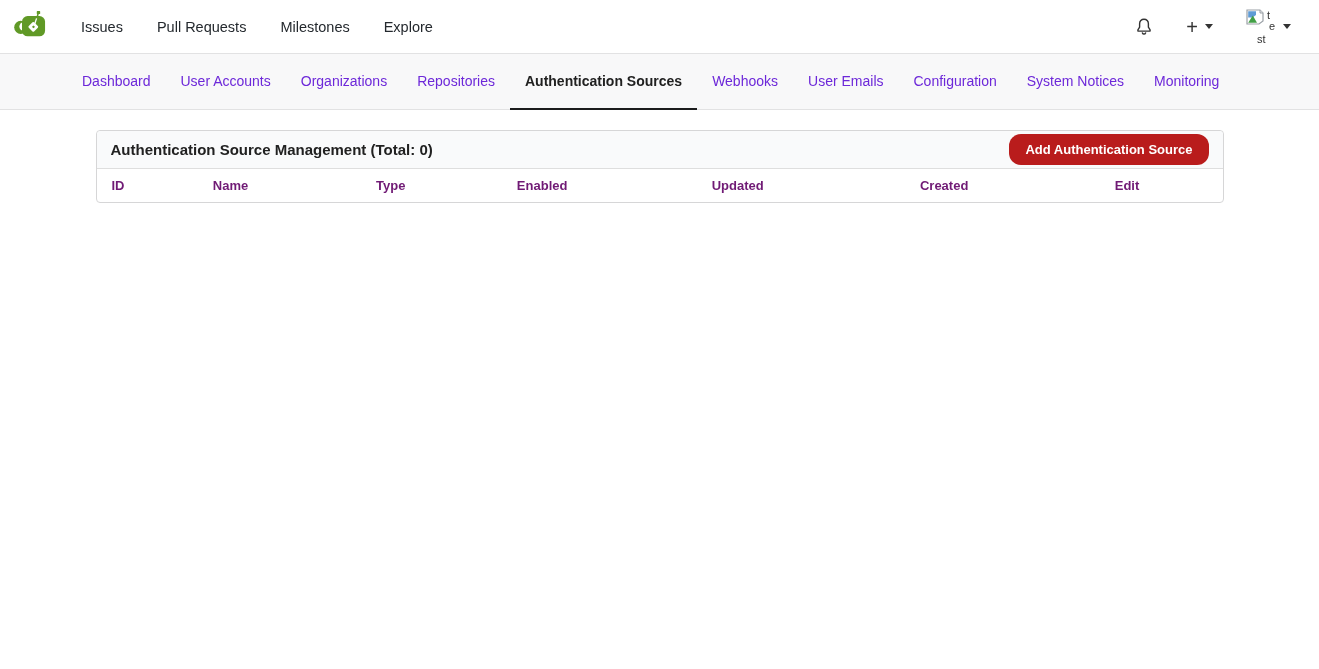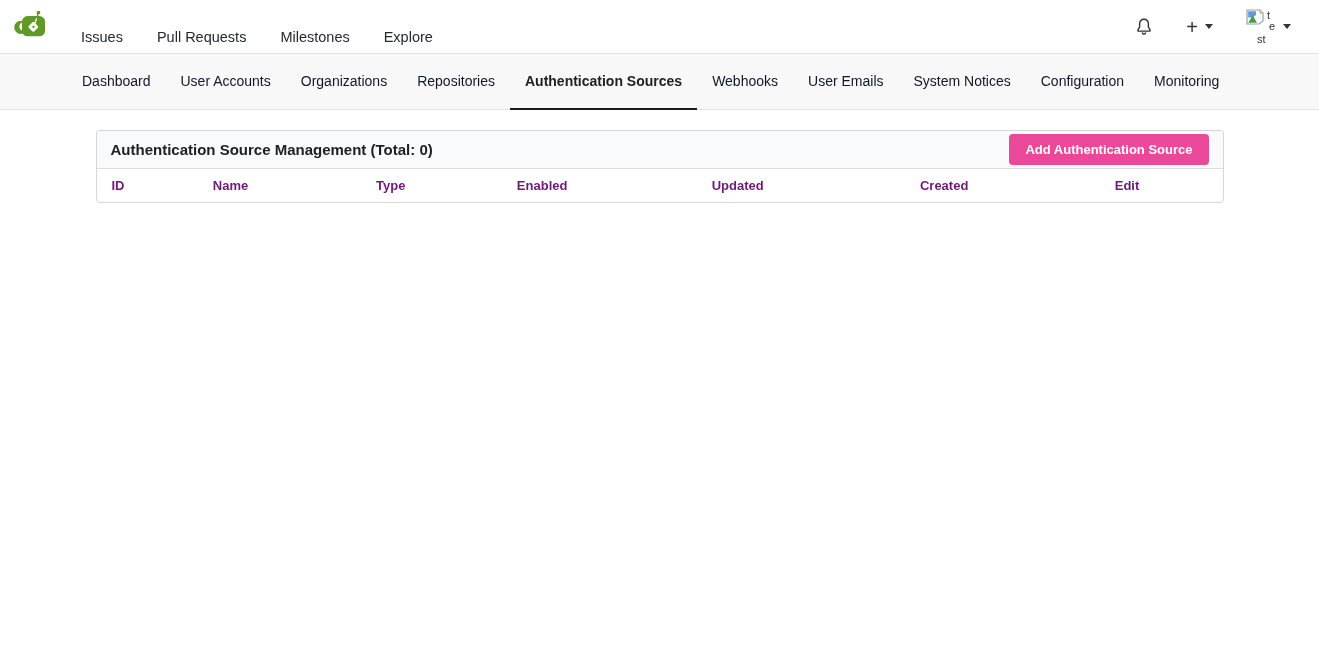--- a/index.html
+++ b/index.html
@@ -1,49 +1,49 @@
 <!DOCTYPE html>
 <html><head>
 <meta charset="utf-8">
 <style>
   * { margin:0; padding:0; box-sizing:border-box; }
   html,body { width:1319px; height:669px; background:#ffffff;
     font-family:"Liberation Sans","DejaVu Sans",sans-serif; color:#212121; overflow:hidden; }
 
   
   .navbar { height:53px; background:#fff; display:flex; align-items:center; padding:0 28px 0 13px; }
-  .nav-left { display:flex; align-items:flex-end; gap:34px; }
+  .nav-left { display:flex; align-items:center; gap:34px; }
   .logo-link { display:flex; align-items:center; text-decoration:none; }
   .nav-link { text-decoration:none; color:#24292e; font-size:14.5px; cursor:pointer; }
   .nav-right { margin-left:auto; display:flex; align-items:center; gap:33px; }
   .icon-btn { display:flex; align-items:center; cursor:pointer; color:#333; }
   .plus-glyph { font-size:20px; font-weight:400; color:#333; line-height:1; }
   .caret { width:0; height:0; border:solid transparent; border-width:5px 4px 0 4px;
            border-top-color:#333; display:inline-block; margin-left:7px; }
   .avatar-wrap { display:flex; align-items:center; cursor:pointer; }
   .avatar-broken { position:relative; width:30px; height:36px; font-size:11px; color:#333; line-height:1; }
   .alt-t  { position:absolute; left:21px; top:1px; }
   .alt-e  { position:absolute; left:23px; top:12px; }
   .alt-st { position:absolute; left:1px;  top:25px;margin-left:10px; }
 
   
   .tabbar { height:57px; background:#f8f8f9; border-top:1px solid #e2e2e3; border-bottom:1px solid #e2e2e3;
             display:flex; align-items:stretch; padding-left:67px; }
-  .tab { display:flex; align-items:center; padding:0 15px; font-size:14px; color:#0f172a;
+  .tab { display:flex; align-items:center; padding:0 15px; font-size:14px; color:#6d28d9;
          cursor:pointer; border-bottom:2px solid transparent; margin-bottom:-1px; text-decoration:none; }
   .tab.active { color:#212121; font-weight:700; border-bottom-color:#1b1c1d; }
 
   
   .container { width:1128px; margin:20px auto 0 auto; }
   .panel { border:1px solid #d6d6d7; border-radius:4px; background:#fff; }
   .panel-header { background:#f9fafb; border-bottom:1px solid #dedede; border-radius:4px 4px 0 0;
                   display:flex; align-items:center; justify-content:space-between;
                   padding:3px 14px; min-height:37px; }
   .panel-title { font-size:15px; font-weight:700; color:#212121; }
-  .btn-primary { background:#ec4899; color:#fff; border:none; border-radius:4px;
+  .btn-primary { background:#b91c1c; color:#fff; border:none; border-radius:12px;
                  font-size:13px; font-weight:600; padding:8px 16px; cursor:pointer;
                  font-family:"Liberation Sans","DejaVu Sans",sans-serif; }
   table { width:100%; border-collapse:collapse; }
   th { text-align:left; font-size:13px; font-weight:700; color:#701a75; padding:9px 15px; height:33px; }
 </style>
 </head>
 <body>
 
 <header class="navbar">
   <div class="nav-left">
@@ -98,22 +98,22 @@
 </header>
 
 <nav class="tabbar">
   <a class="tab">Dashboard</a>
   <a class="tab">User Accounts</a>
   <a class="tab">Organizations</a>
   <a class="tab">Repositories</a>
   <a class="tab active">Authentication Sources</a>
   <a class="tab">Webhooks</a>
   <a class="tab">User Emails</a>
+  <a class="tab">Configuration</a>
   <a class="tab">System Notices</a>
-  <a class="tab">Configuration</a>
   <a class="tab">Monitoring</a>
 </nav>
 
 <main class="container">
   <section class="panel">
     <div class="panel-header">
       <span class="panel-title">Authentication Source Management (Total: 0)</span>
       <button class="btn-primary">Add Authentication Source</button>
     </div>
     <table>

